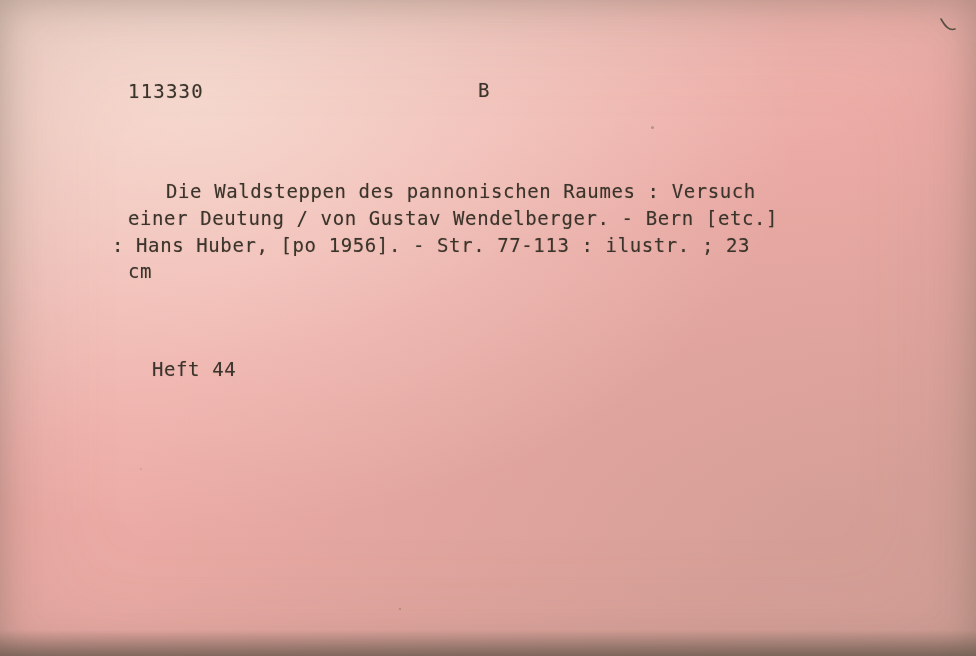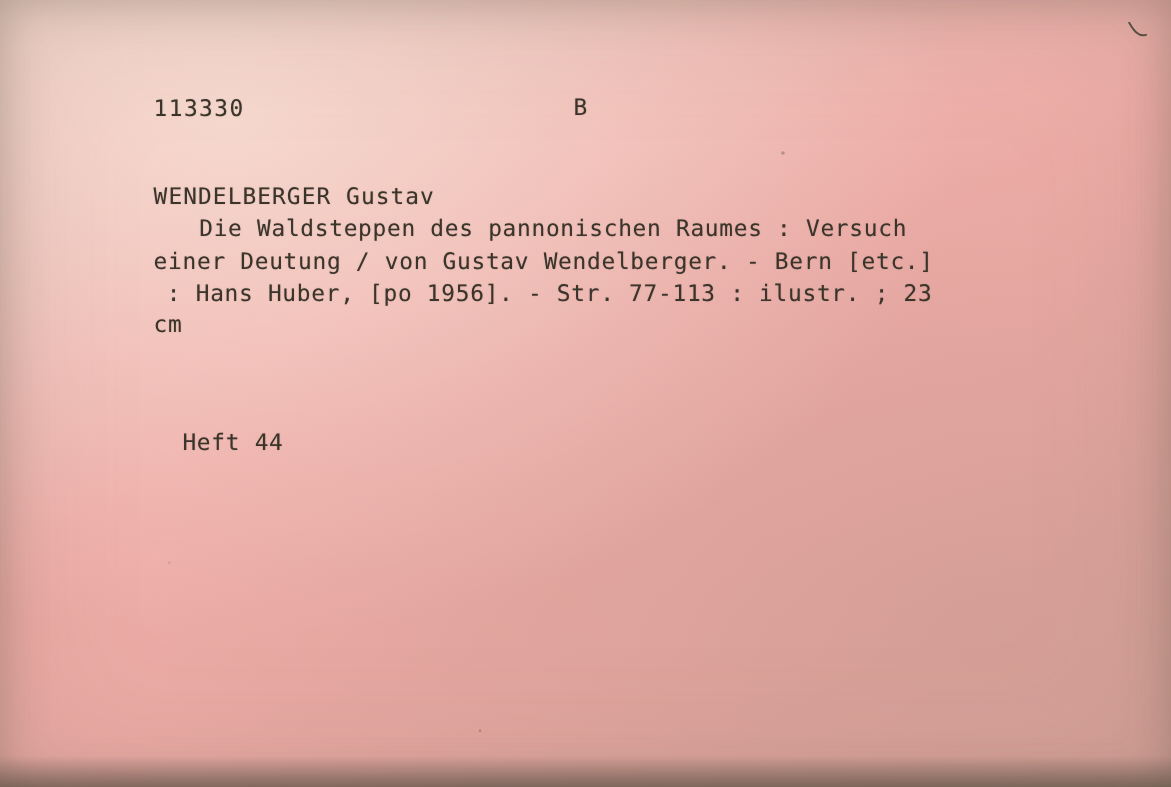--- a/index.html
+++ b/index.html
@@ -65,21 +65,21 @@
     top: 81px;
     font-size: 19px;
   }
   #author-line {
     left: 128px;
     top: 155px;
     letter-spacing: 0.9px;
   }
   #title-l1 { left: 166px; top: 182px; }
   #title-l2 { left: 128px; top: 209px; }
-  #title-l3 { left: 139px; top: 236px; }
+  #title-l3 { left: 112px; top: 236px; }
   #title-l4 { left: 128px; top: 262px; }
 
   #series-l1 { left: 128px; top: 334px; }
   #series-l2 { left: 152px; top: 360px; }
 
   .speck {
     position: absolute;
     background: rgba(80,72,58,0.35);
     border-radius: 50%;
     pointer-events: none;
@@ -98,21 +98,20 @@
 <body>
 
 <div id="card">
 
   <div class="content">
 
     <div class="line" id="acc-number">113330</div>
 
     <div class="line" id="class-mark">B</div>
 
-    <div class="line" id="author-line">WENDELBERGER Gustav</div>
 
     <div class="line" id="title-l1">Die Waldsteppen des pannonischen Raumes : Versuch</div>
 
     <div class="line" id="title-l2">einer Deutung / von Gustav Wendelberger. - Bern [etc.]</div>
 
     <div class="line" id="title-l3">: Hans Huber, [po 1956]. - Str. 77-113 : ilustr. ; 23</div>
 
     <div class="line" id="title-l4">cm</div>
 
 

